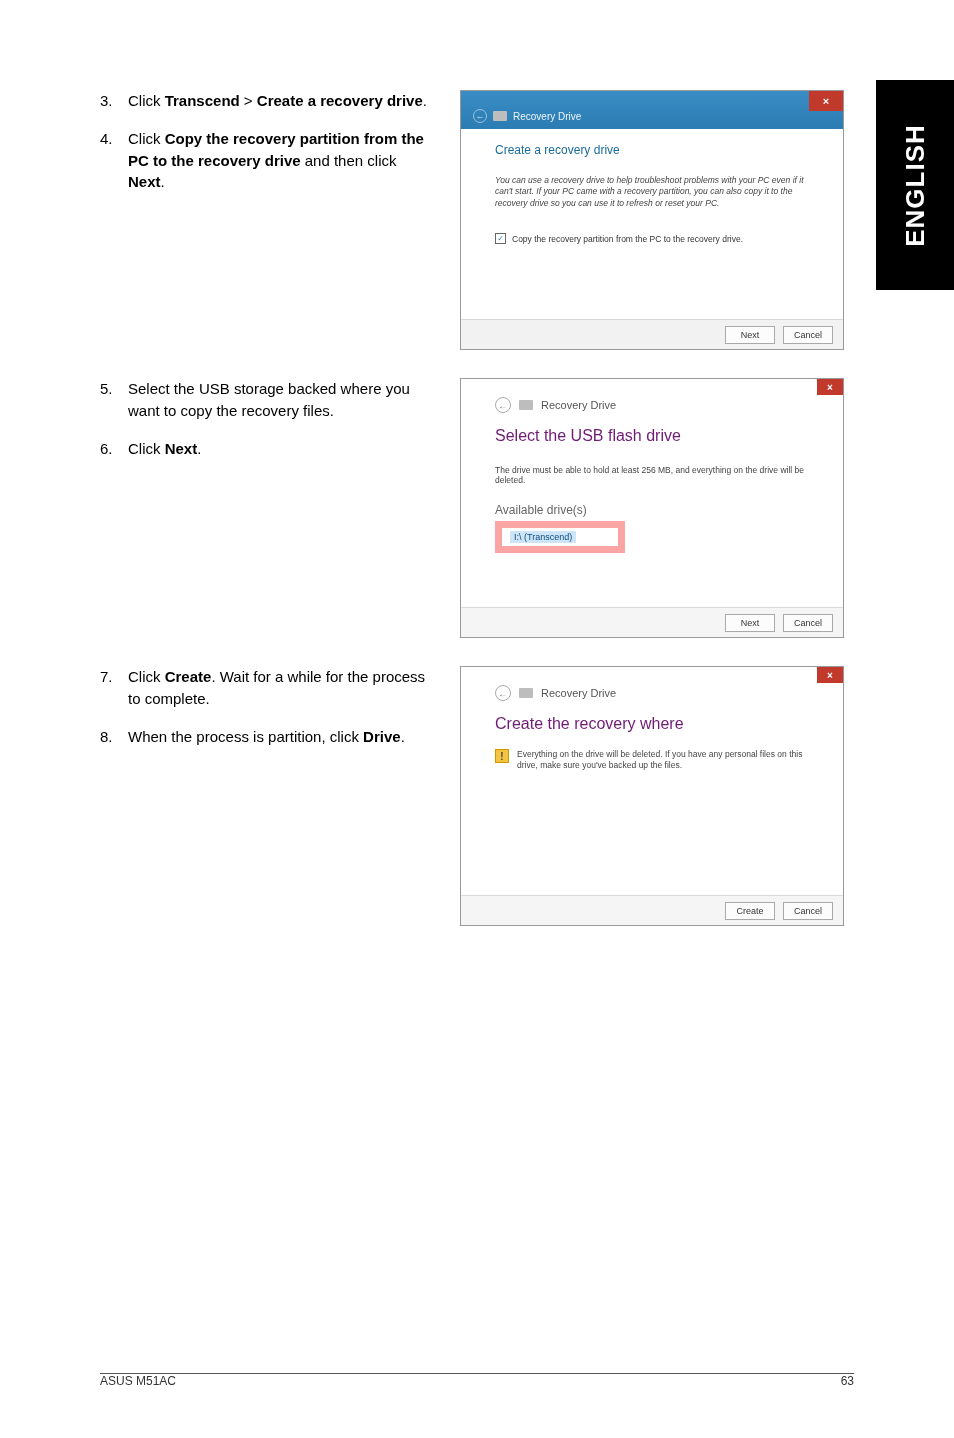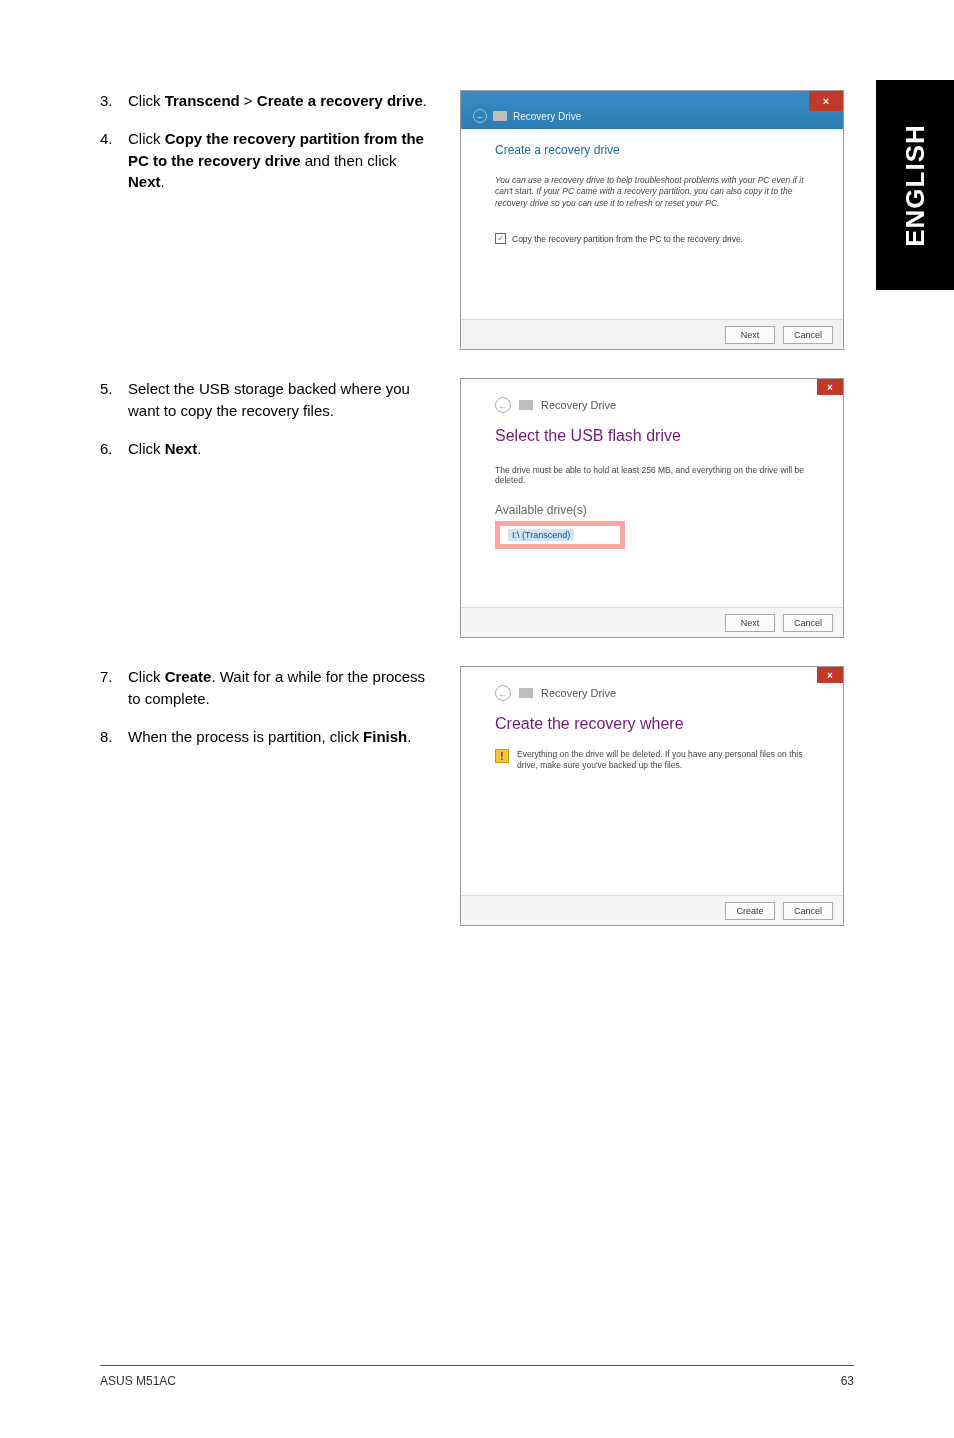--- a/index.html
+++ b/index.html
@@ -100,37 +100,37 @@
   .light-body { padding: 18px 34px 0 34px; }
   .light-back {
     display:inline-flex; width:16px; height:16px; border:1px solid #aaa; border-radius:50%;
     align-items:center; justify-content:center; font-size:10px; color:#888;
   }
   .light-title { font-size:11px; color:#555; display:flex; align-items:center; gap:8px; margin-bottom:14px; }
   .light-flash { display:inline-block; width:14px; height:10px; background:#bdbdbd; border-radius:1px; }
   .light-heading { color:#701a75; font-size:16px; margin-bottom:16px; }
   .light-desc { font-size:8.5px; color:#444; margin-bottom:18px;margin-top:20px; }
   .drive-label { font-size:12px; color:#666; margin-bottom:4px; }
-  .drive-box { border:5px solid #fca5a5; background:#fff; padding:3px 8px; font-size:9px; color:#24629a; width:130px; }
+  .drive-box { border:7px solid #fca5a5; background:#fff; padding:3px 8px; font-size:9px; color:#24629a; width:130px; }
   .drive-box .sel {
     background:#cde5f6; color:#0b4d85; padding:1px 4px; display:inline-block;
   }
   .warn-row { display:flex; gap:8px; font-size:8.5px; color:#444; line-height:1.3; }
   .warn-ico {
     width:14px; height:14px; flex:0 0 14px; background:#f5c542; border:1px solid #cc9a00;
     display:flex; align-items:center; justify-content:center; font-weight:bold; font-size:10px;
   }
   .footer-light {
     position:absolute; left:0; right:0; bottom:0; height:30px;
     background:#f5f5f5; border-top:1px solid #d9d9d9;
     display:flex; justify-content:flex-end; align-items:center; gap:8px; padding:0 10px;
   }
   .page-footer {
     position:absolute; left:100px; right:100px; bottom:50px;
-    border-top:1px solid #555; padding-top:8px;
+    border-top:1px solid #555; 
     display:flex; justify-content:space-between; font-size:12px; color:#333;
   }
   b { font-weight:700; }
 </style>
 </head>
 <body>
 
 <div class="side-tab">
   <span class="label">ENGLISH</span>
 </div>
@@ -224,21 +224,21 @@
       <ol>
         <li>
           <span class="num">7.</span>
           <span class="body">
             <span>Click </span><b>Create</b><span>. Wait for a while for the process to complete.</span>
           </span>
         </li>
         <li>
           <span class="num">8.</span>
           <span class="body">
-            <span>When the process is partition, click </span><b>Finish</b><span>.</span>
+            <span>When the process is partition, click </span><b>Drive</b><span>.</span>
           </span>
         </li>
       </ol>
     </div>
     <div class="shot-wrap">
       <div class="shot shot3">
         <div class="light-close">×</div>
         <div class="light-body">
           <div class="light-title">
             <span class="light-back">←</span>

